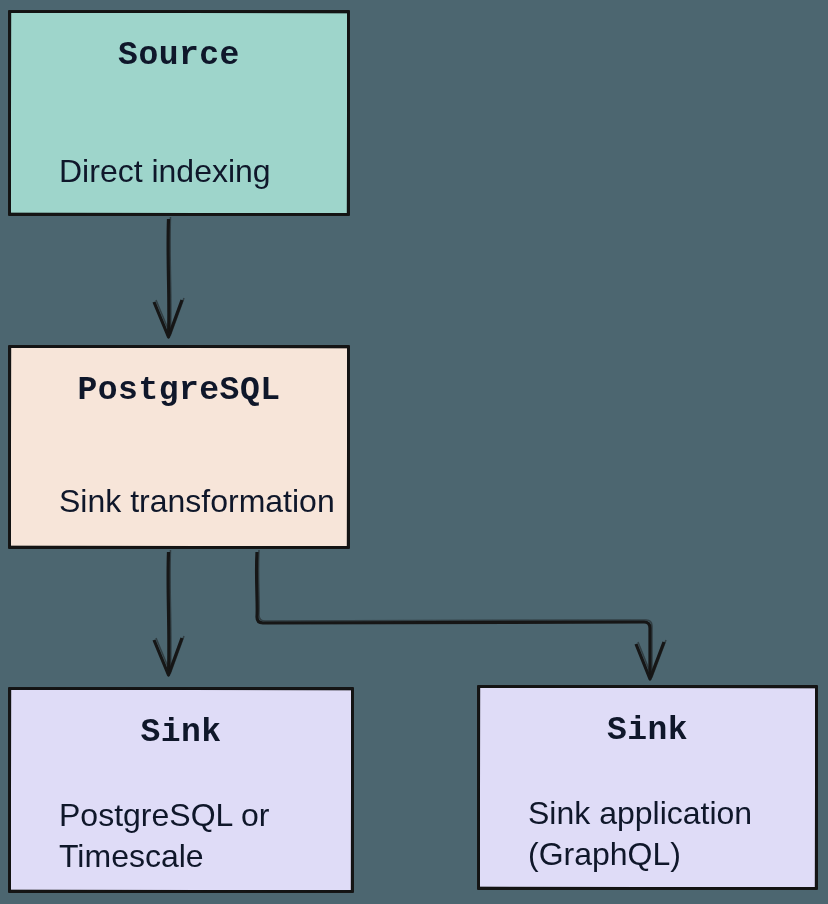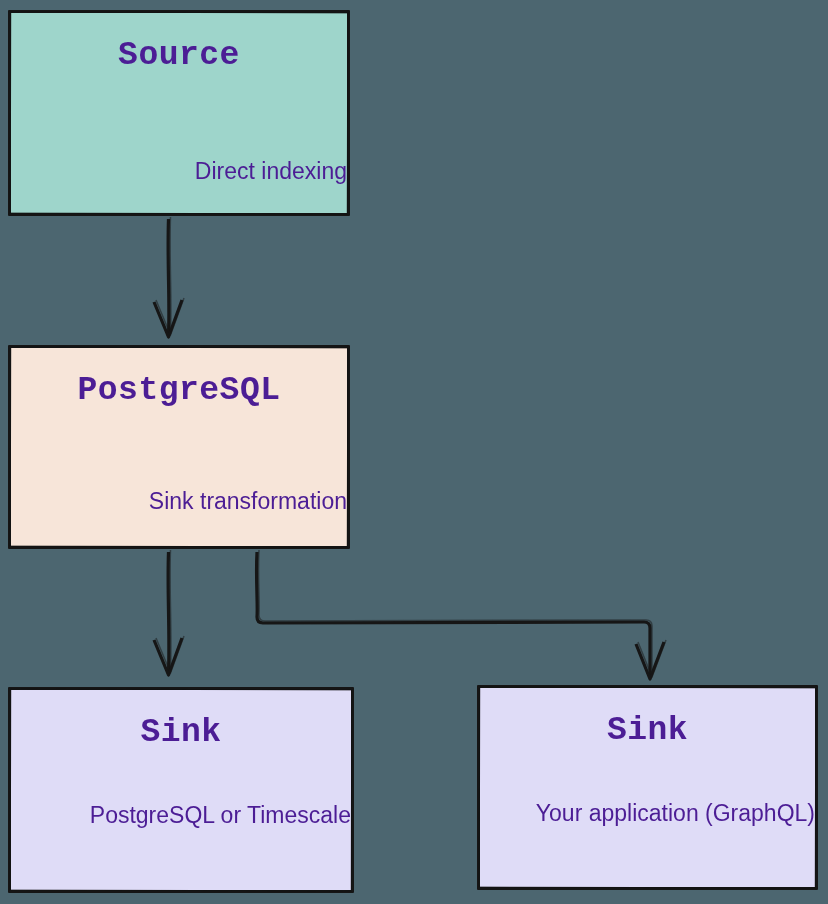--- a/index.html
+++ b/index.html
@@ -18,21 +18,21 @@
     left: 0; top: 0;
     width: 828px; height: 904px;
     pointer-events: none;
   }
   .arrow { fill: none; stroke: #161616; stroke-width: 3.2; stroke-linejoin: round; }
   .arrow.echo { stroke-width: 1.5; opacity: .5; }
   .node {
     position: absolute;
     border: 3px solid #151515;
     border-radius: 1px;
-    color: #4c1d95;
+    color: #0f172a;
     box-sizing: content-box;
   }
   
   .node::before {
     content: "";
     position: absolute;
     inset: -1px;
     border: 1px solid rgba(15,15,15,.45);
     transform: rotate(0.25deg);
     pointer-events: none;
@@ -46,23 +46,24 @@
     top: 24px; left: 0; right: 0;
     text-align: center;
     font-family: "Liberation Mono", "DejaVu Sans Mono", monospace;
     font-weight: bold;
     font-size: 33px;
     letter-spacing: 0.5px;
   }
   .node-label {
     position: absolute;
     left: 0; right: 0;
-    text-align: right;
-    font-size: 23px;
+    text-align: left;
+    font-size: 32px;
     line-height: 41px;
+    padding-left: 48px;
   }
   .node-label span { display: inline-block; max-width: 290px; }
   .node--source     .node-label { top: 138px; }
   .node--transforms .node-label { top: 133px; }
   .node--sink-left  .node-label,
   .node--sink-right .node-label { top: 105px; }
 </style>
 </head>
 <body>
 
@@ -102,16 +103,16 @@
     <div class="node-label"><span data-bind="nodes.1.label">Sink transformation</span></div>
   </div>
 
   <div class="node node--sink-left" data-bind-fill="nodes.2.fill" style="background: rgb(223, 220, 247);">
     <div class="node-title" data-bind="nodes.2.title">Sink</div>
     <div class="node-label"><span data-bind="nodes.2.label">PostgreSQL or Timescale</span></div>
   </div>
 
   <div class="node node--sink-right" data-bind-fill="nodes.3.fill" style="background: rgb(223, 220, 247);">
     <div class="node-title" data-bind="nodes.3.title">Sink</div>
-    <div class="node-label"><span data-bind="nodes.3.label">Your application (GraphQL)</span></div>
+    <div class="node-label"><span data-bind="nodes.3.label">Sink application (GraphQL)</span></div>
   </div>
 
 </div>
 
 </body></html>

